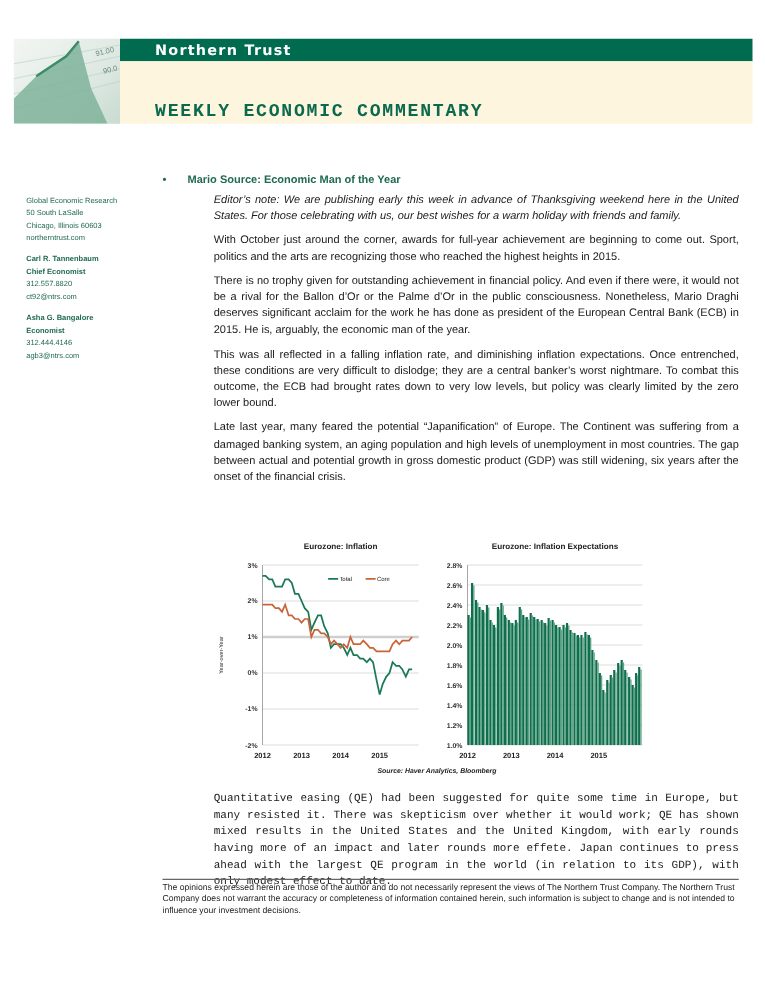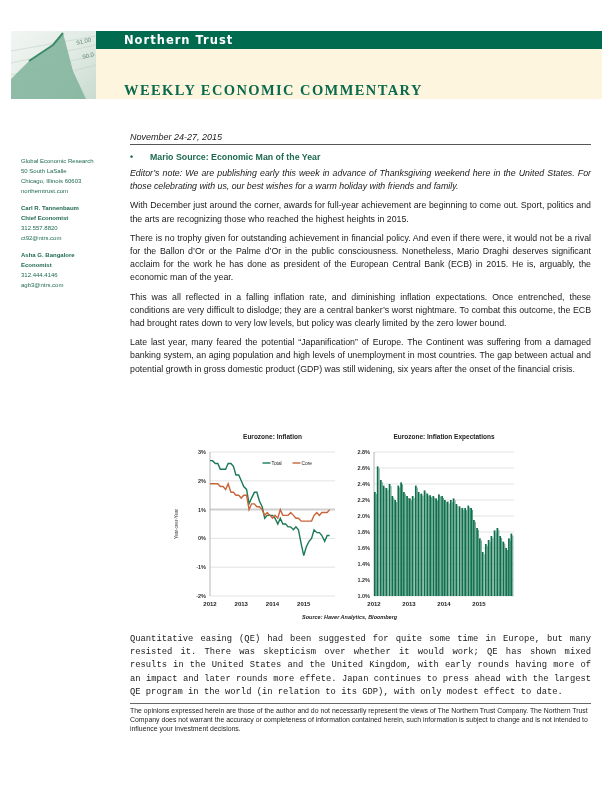--- a/index.html
+++ b/index.html
@@ -4,34 +4,34 @@
 <style>
   * { box-sizing: border-box; margin: 0; padding: 0; }
   html, body { width: 612px; height: 792px; background: #ffffff; overflow: hidden; }
   body { position: relative; font-family: "Liberation Sans", sans-serif; color: #1a1a1a; }
 
   
   .mast-photo { position: absolute; left: 11px; top: 31px; width: 85px; height: 68px; overflow: hidden; background: linear-gradient(135deg, #f3f6f3 0%, #dfe9e3 60%, #c9dbd0 100%); }
   .mast-band { position: absolute; left: 96px; top: 31px; width: 506px; height: 18px; background: #006b4f; }
   .mast-brand { position: absolute; left: 124px; top: 31px; height: 24px; line-height: 18px; color: #ffffff; font-family: "DejaVu Sans", sans-serif; font-size: 11.5px; letter-spacing: 1px; font-weight: bold; }
   .mast-cream { position: absolute; left: 96px; top: 49px; width: 506px; height: 50px; background: #fdf5dd; }
-  .mast-title { position: absolute; left: 124px; top: 82px; font-family: Liberation Serif, serif; font-weight: bold; font-size: 14.5px; letter-spacing: 1.4px; color: #0b6a4e; }
+  .mast-title { position: absolute; left: 124px; top: 82px; font-family: Liberation Mono, monospace; font-weight: bold; font-size: 14.5px; letter-spacing: 1.4px; color: #0b6a4e; }
 
   
   .side { position: absolute; left: 21px; top: 156px; width: 100px; font-family: "Liberation Sans", sans-serif; font-size: 6px; line-height: 10px; color: #1f6a50; }
   .side .grp { margin-bottom: 7px; }
   .side .b { font-weight: bold; }
 
   
   .main { position: absolute; left: 130px; top: 131px; width: 461px; }
   .date { font-family: "Liberation Sans", sans-serif; font-style: italic; font-size: 9px; line-height: 12px; padding-bottom: 1px; border-bottom: 1px solid #555; }
   .heading { margin-top: 7px; font-size: 8.8px; font-weight: bold; color: #1f6a50; display: flex; align-items: center; }
   .heading .bullet { width: 14px; margin-left: 0px; color: #1f6a50; font-size: 9px; }
   .heading .htext { margin-left: 6px; }
-  p.para { font-size: 8.8px; line-height: 13.2px; text-align: justify; margin-top: 6px; color: #1a1a1a; }
+  p.para { font-size: 8.8px; line-height: 13.2px; text-align: justify; margin-top: 6px; color: #1a1a1a; margin-left: 41px; }
   p.para.italic { font-style: italic; margin-top: 5px; }
 
   
   .charts { position: absolute; left: 170px; top: 428px; width: 362px; height: 200px; }
   .chart-svg { position: absolute; top: 0; }
   .source { position: absolute; left: 302px; top: 614px; font-size: 5.5px; font-style: italic; font-weight: bold; color: #222; }
 
   .lower { position: absolute; left: 130px; top: 633px; width: 461px; font-family: Liberation Mono, monospace; }
   .lower p.para { margin-top: 0; }
 
@@ -74,27 +74,26 @@
   </div>
   <div class="grp">
     <div class="b">Asha G. Bangalore</div>
     <div class="b">Economist</div>
     <div>312.444.4146</div>
     <div>agb3@ntrs.com</div>
   </div>
 </div>
 
 <div class="main">
-  <div class="date">November 24-27, 2015</div>
   <div class="heading">
     <span class="bullet">•</span>
     <span class="htext">Mario Source: Economic Man of the Year</span>
   </div>
   <p class="para italic">Editor’s note: We are publishing early this week in advance of Thanksgiving weekend here in the United States.  For those celebrating with us, our best wishes for a warm holiday with friends and family.</p>
-  <p class="para">With December just around the corner, awards for full-year achievement are beginning to come out.  Sport, politics and the arts are recognizing those who reached the highest heights in 2015.</p>
+  <p class="para">With October just around the corner, awards for full-year achievement are beginning to come out.  Sport, politics and the arts are recognizing those who reached the highest heights in 2015.</p>
   <p class="para">There is no trophy given for outstanding achievement in financial policy.  And even if there were, it would not be a rival for the Ballon d’Or or the Palme d’Or in the public consciousness.  Nonetheless, Mario Draghi deserves significant acclaim for the work he has done as president of the European Central Bank (ECB) in 2015.   He is, arguably, the economic man of the year.</p>
   <p class="para">This was all reflected in a falling inflation rate, and diminishing inflation expectations.  Once entrenched, these conditions are very difficult to dislodge; they are a central banker’s worst nightmare.  To combat this outcome, the ECB had brought rates down to very low levels, but policy was clearly limited by the zero lower bound.</p>
   <p class="para">Late last year, many feared the potential “Japanification” of Europe.  The Continent was suffering from a damaged banking system, an aging population and high levels of unemployment in most countries.  The gap between actual and potential growth in gross domestic product (GDP) was still widening, six years after the onset of the financial crisis.</p>
 </div>
 
 <div class="charts">
   <svg id="chart1" class="chart-svg" style="left:0" width="172" height="186">
       <text x="102.5" y="11" text-anchor="middle" font-size="6.5" font-weight="bold" font-family="Liberation Sans, sans-serif" fill="#222">Eurozone: Inflation</text>
       <line x1="40" x2="165" y1="24" y2="24" stroke="#dcdcdc" stroke-width="0.8"></line>
       <text x="36" y="26" text-anchor="end" font-size="5.5" font-weight="bold" font-family="Liberation Sans, sans-serif" fill="#333">3%</text>

